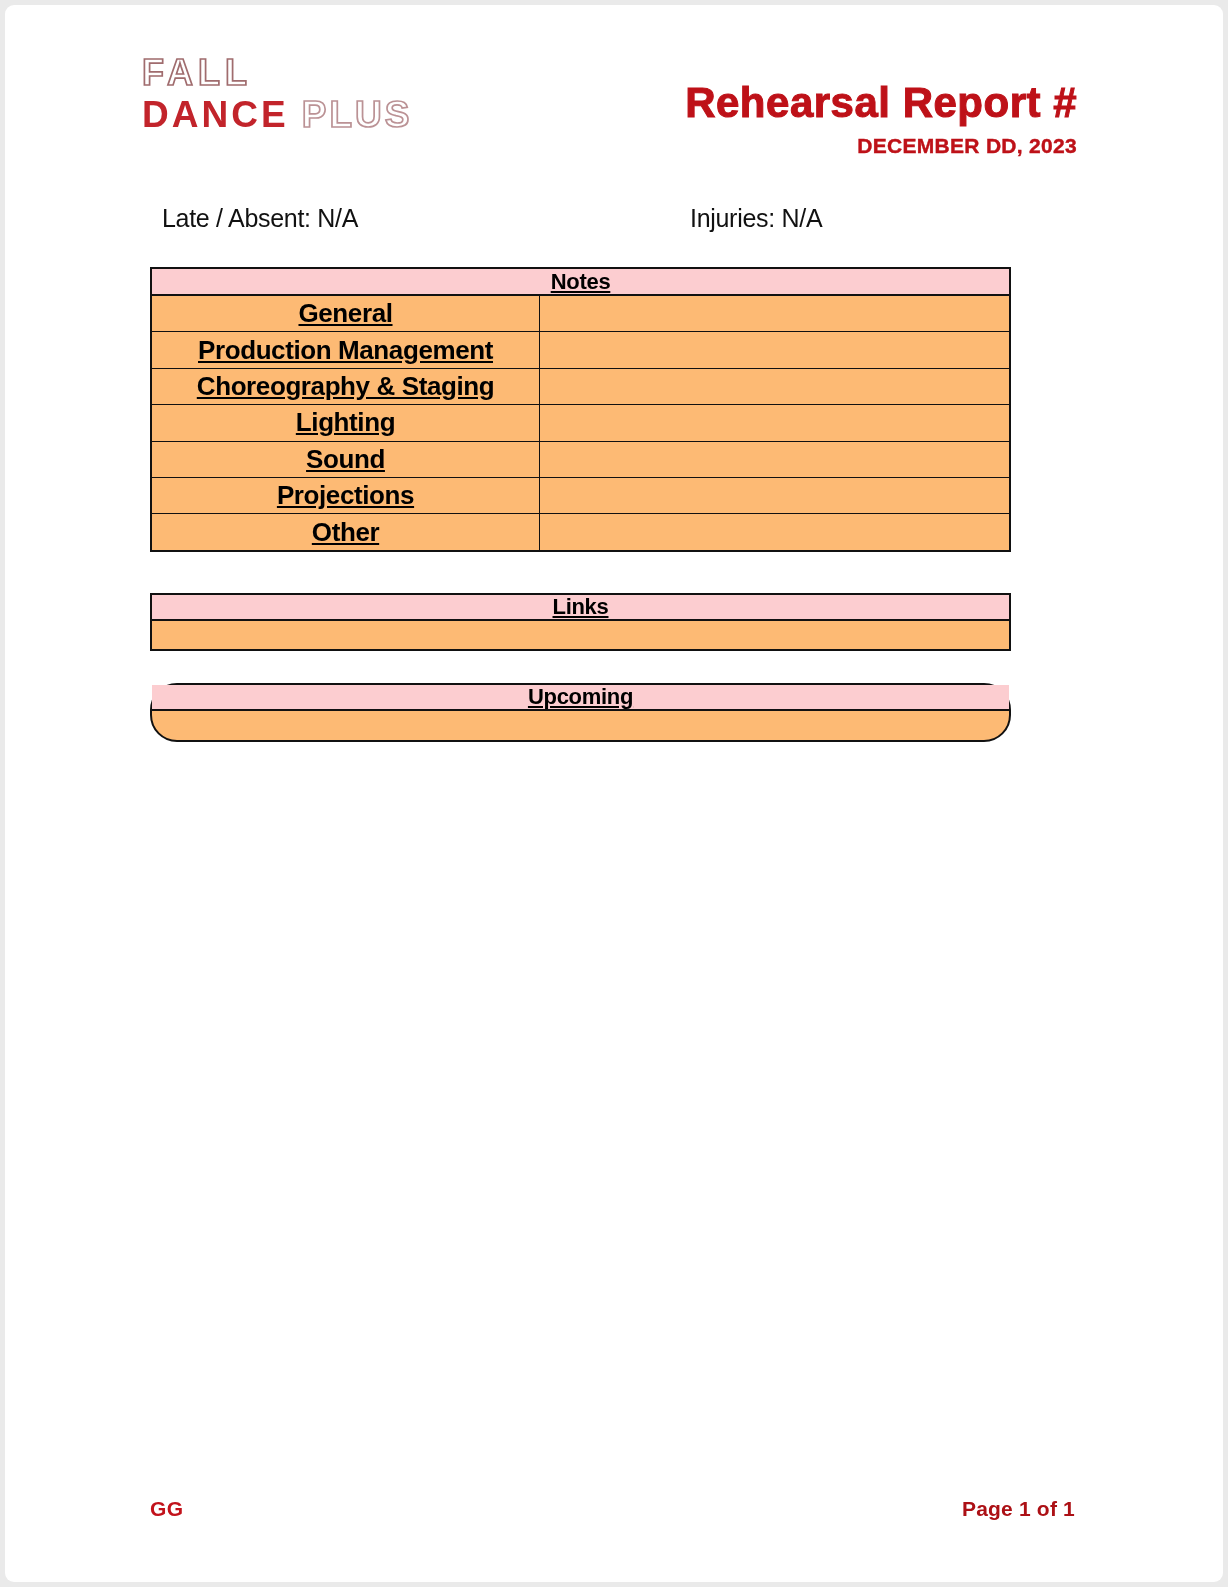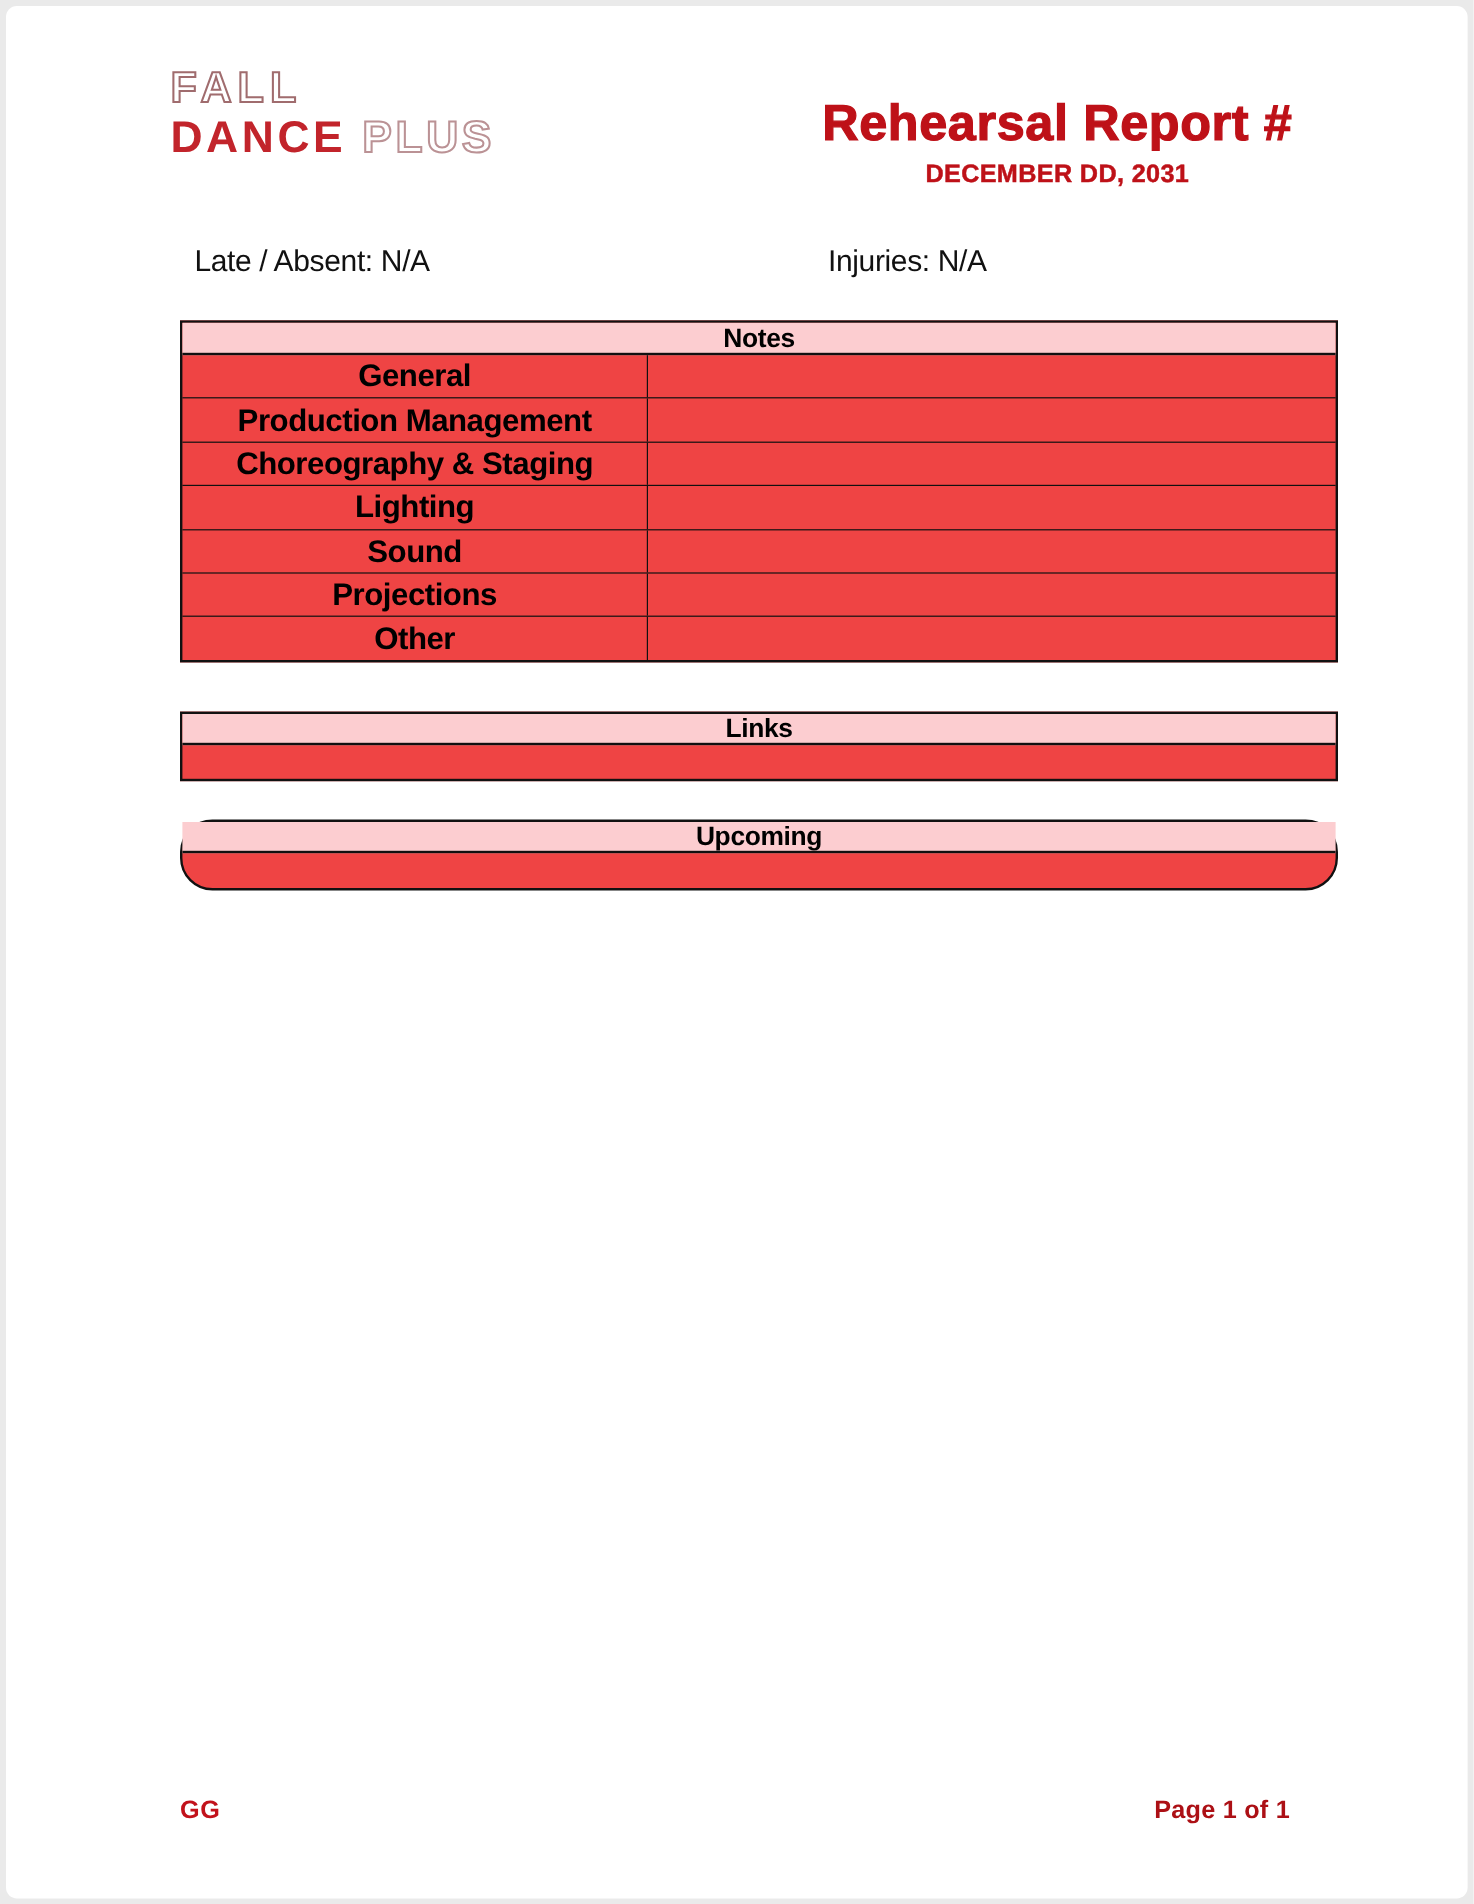--- a/index.html
+++ b/index.html
@@ -20,37 +20,37 @@
     color:#ffffff;-webkit-text-fill-color:#ffffff;
     -webkit-text-stroke:1.7px var(--logo-fall-outline);
   }
   .logo-line2{margin-top:5px;font-size:37px;font-weight:700;letter-spacing:3px;text-align:right;}
   .logo-word-solid{color:var(--logo-dance-red);}
   .logo-word-outline{
     color:#ffffff;-webkit-text-fill-color:#ffffff;
     -webkit-text-stroke:1.7px var(--logo-plus-outline);
   }
   
-  .report-head{position:absolute;right:146px;top:74px;text-align:center;color:var(--accent-red);}
+  .report-head{position:absolute;right:146px;top:74px;text-align:right;color:var(--accent-red);}
   .report-title{
     font-size:42px;font-weight:700;letter-spacing:0.5px;
     -webkit-text-stroke:1px var(--accent-red);
   }
   .report-date{
     margin-top:7px;font-size:21px;font-weight:700;letter-spacing:0.3px;
     -webkit-text-stroke:0.4px var(--accent-red);
   }
   
   .attendance{position:absolute;top:199px;left:0;width:1228px;font-size:25px;color:#111;letter-spacing:-0.3px;}
   .late-absent{position:absolute;left:157px;top:0;white-space:nowrap;}
   .injuries{position:absolute;left:685px;top:0;white-space:nowrap;}
   
   .doc-table{
-    position:absolute;left:145px;width:965px;box-sizing:border-box;
-    border:2px solid var(--border-black);background:#ef4444;
+    position:absolute;left:145px;width:861px;box-sizing:border-box;
+    border:2px solid var(--border-black);background:#fdba74;text-decoration:underline;
   }
   .t-header{
     box-sizing:border-box;height:27px;background:var(--table-header-pink);
     border-bottom:2px solid var(--border-black);
     display:flex;align-items:center;justify-content:center;
     font-weight:700;font-size:22px;color:#000;letter-spacing:-0.3px;
   }
   .t-row{display:flex;height:35.4px;border-bottom:1px solid var(--border-black);}
   .t-row:last-child{border-bottom:none;}
   .t-label{
@@ -84,21 +84,21 @@
   <div class="logo">
     <div class="logo-line1">FALL</div>
     <div class="logo-line2">
       <span class="logo-word-solid">DANCE</span>
       <span class="logo-word-outline">PLUS</span>
     </div>
   </div>
 
   <div class="report-head">
     <div class="report-title">Rehearsal Report #</div>
-    <div class="report-date">DECEMBER DD, 2031</div>
+    <div class="report-date">DECEMBER DD, 2023</div>
   </div>
 
   <div class="attendance">
     <div class="late-absent">
       <span>Late / Absent:</span>
       <span>N/A</span>
     </div>
     <div class="injuries">
       <span>Injuries:</span>
       <span>N/A</span>

